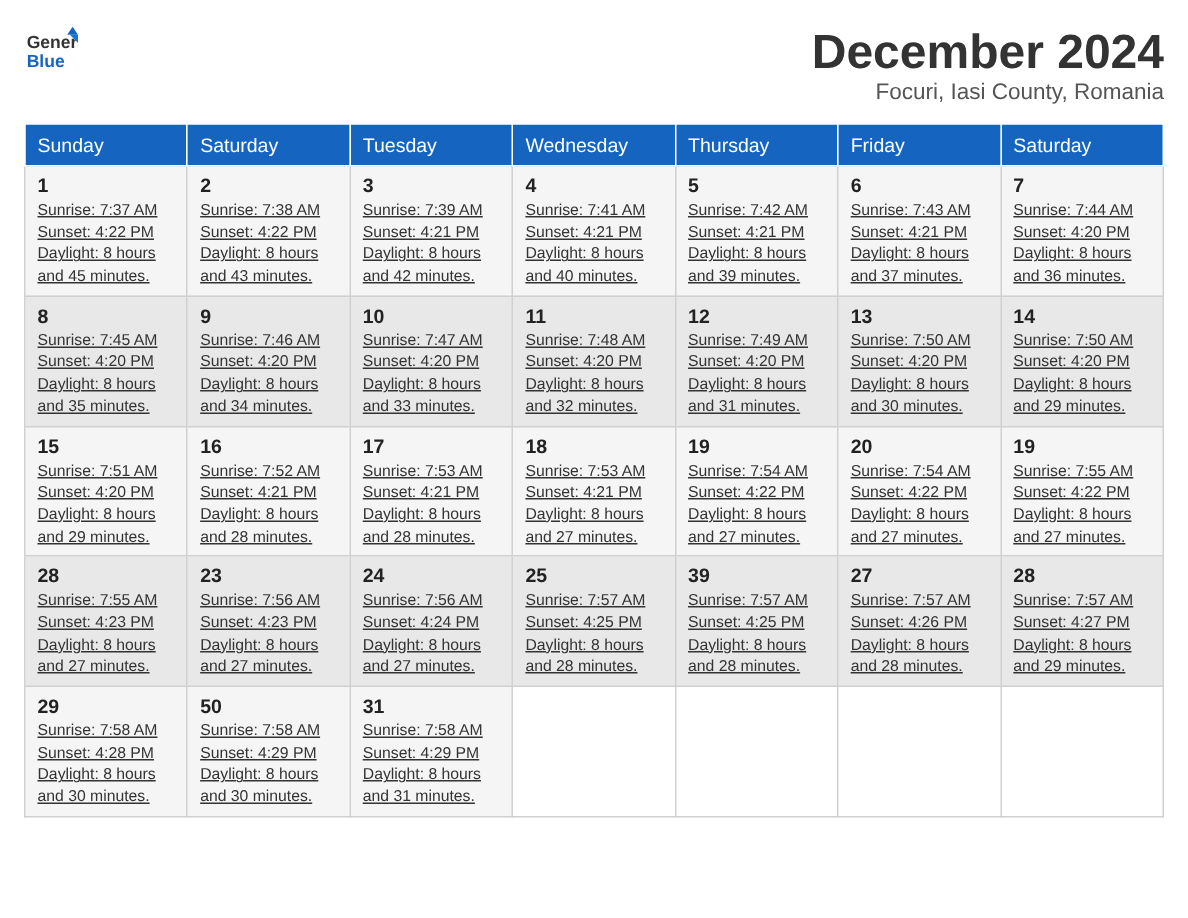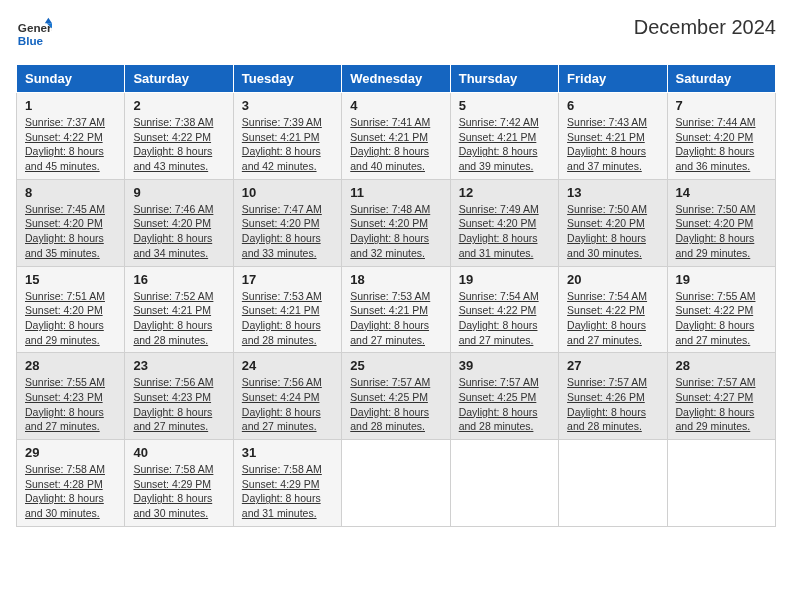--- a/index.html
+++ b/index.html
@@ -22,40 +22,40 @@
       gap: 4px;
     }
     .logo-icon {
       width: 36px;
       height: 36px;
     }
     .title-block {
       text-align: right;
     }
     .month-title {
-      font-size: 20px;
-      font-weight: normal;
+      font-size: 32px;
+      font-weight: bold;
       color: #333;
     }
     .location-title {
       font-size: 15px;
       color: #555;
     }
     .calendar-table {
       width: 100%;
       border-collapse: collapse;
       font-size: 11px;
     }
     .calendar-table thead tr th {
       background-color: #1565c0;
       color: #fff;
       text-align: left;
       padding: 6px 8px;
       font-size: 13px;
-      font-weight: bold;
+      font-weight: normal;
       border: 1px solid #fff;
     }
     .calendar-table tbody tr {
       border-bottom: 1px solid #ccc;
     }
     .calendar-table tbody tr:nth-child(odd) {
       background-color: #f5f5f5;
     }
     .calendar-table tbody tr:nth-child(even) {
       background-color: #e8e8e8;
@@ -91,20 +91,21 @@
   <div class="logo">
     <svg class="logo-icon" viewBox="0 0 40 40" xmlns="http://www.w3.org/2000/svg">
       <text x="2" y="18" font-size="13" font-weight="bold" fill="#333">General</text>
       <text x="2" y="32" font-size="13" font-weight="bold" fill="#1565c0">Blue</text>
       <polygon points="32,8 40,8 36,2" fill="#1565c0"></polygon>
       <polygon points="34,8 40,8 40,14" fill="#1976d2"></polygon>
     </svg>
   </div>
   <div class="title-block">
     <div class="month-title">December 2024</div>
+    <div class="location-title">Focuri, Iasi County, Romania</div>
   </div>
 </div>
 
 <table class="calendar-table">
   <thead>
     <tr>
 
     <th>Sunday</th>
         <th>Saturday</th>
         <th>Tuesday</th>
@@ -292,21 +293,21 @@
       </td>
       </tr>
       <tr>
         <td>
         <span class="day-number">29</span>
         <div class="day-info">
           Sunrise: 7:58 AM<br>Sunset: 4:28 PM<br>Daylight: 8 hours and 30 minutes.
         </div>
       </td>
         <td>
-        <span class="day-number">40</span>
+        <span class="day-number">50</span>
         <div class="day-info">
           Sunrise: 7:58 AM<br>Sunset: 4:29 PM<br>Daylight: 8 hours and 30 minutes.
         </div>
       </td>
         <td>
         <span class="day-number">31</span>
         <div class="day-info">
           Sunrise: 7:58 AM<br>Sunset: 4:29 PM<br>Daylight: 8 hours and 31 minutes.
         </div>
       </td>

